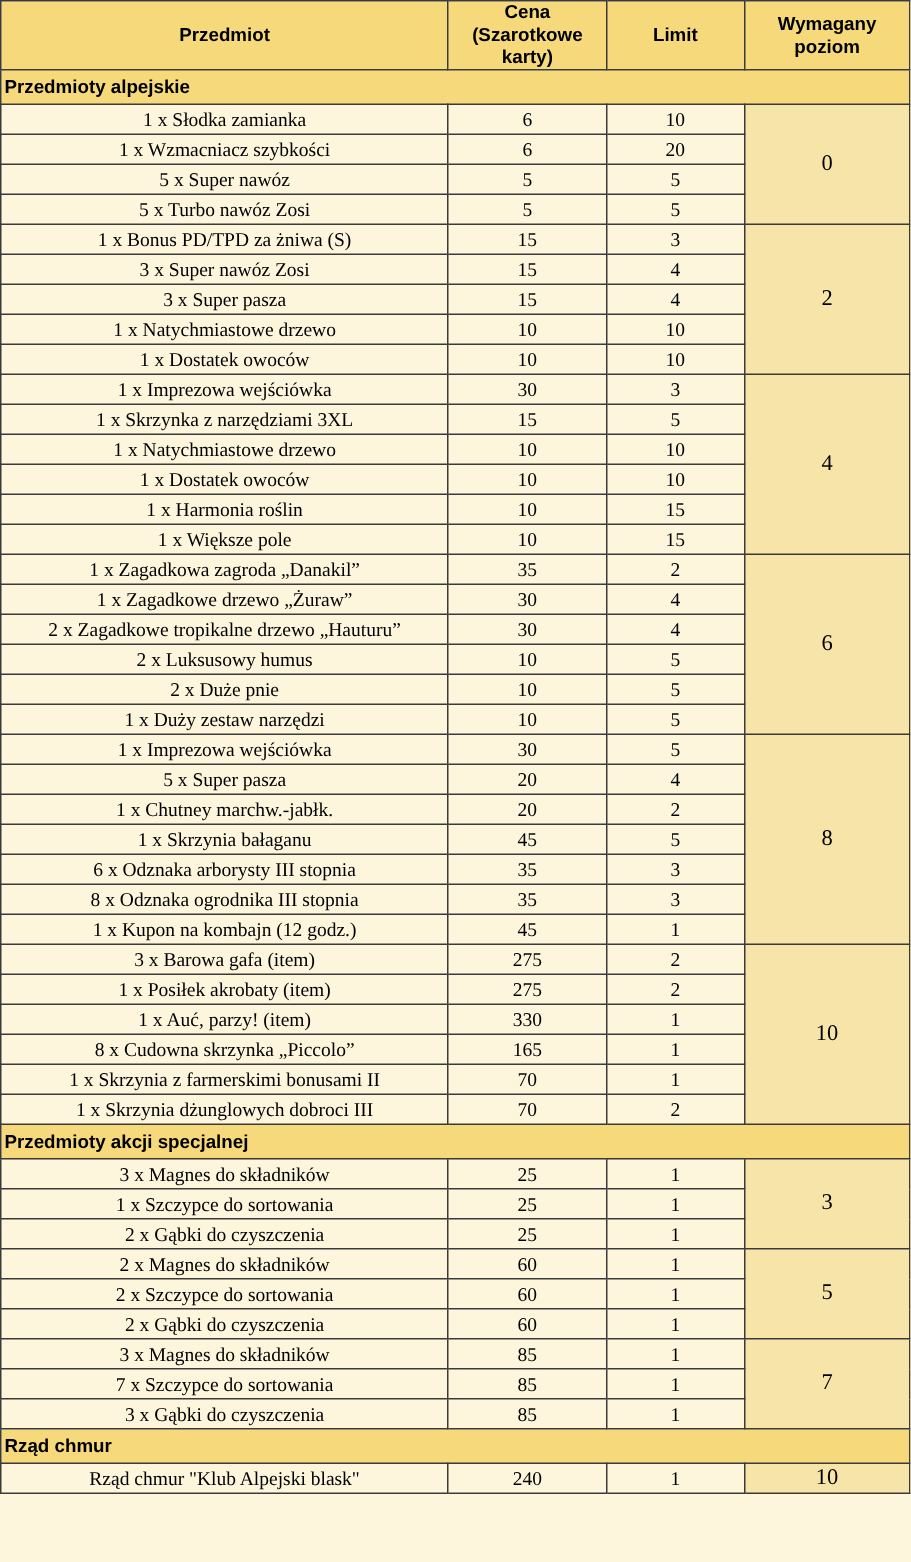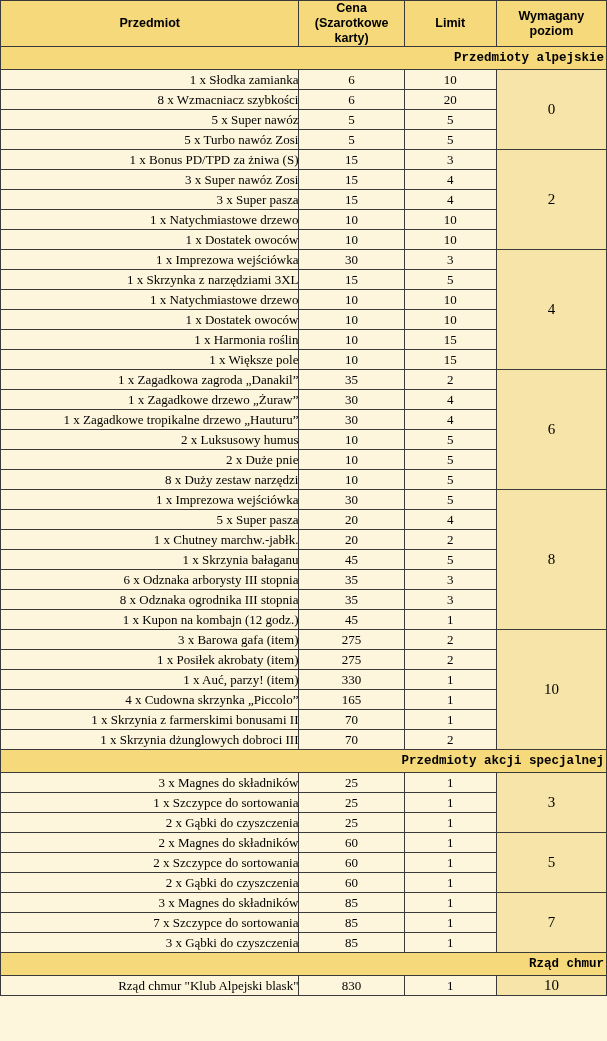--- a/index.html
+++ b/index.html
@@ -30,42 +30,42 @@
     padding: 5px 2px;
     line-height: 1.2;
   }
   col.c-item { width: 298px; }
   col.c-price { width: 105px; }
   col.c-limit { width: 92px; }
   col.c-level { width: 110px; }
 
   td.item {
     background: #fdf6dc;
-    text-align: right;
+    text-align: center;
     font-size: 13px;
     padding: 4px 3px;
     height: 19px;
   }
   td.price, td.limit {
     background: #fdf6dc;
     text-align: center;
     font-size: 13px;
     padding: 4px 3px;
   }
   td.level {
     background: #f7e4a8;
     text-align: center;
     font-size: 15px;
     vertical-align: middle;
     font-family: "Liberation Serif", serif;
   }
   tr.section td {
     background: #f5d97a;
-    text-align: right;
-    font-family: Liberation Mono, monospace;
+    text-align: left;
+    font-family: Liberation Sans, sans-serif;
     font-weight: bold;
     font-size: 12.5px;
     padding: 4px 2px;
   }
   tr.group-start td.item,
   tr.group-start td.price,
   tr.group-start td.limit {
     border-top: 1px solid #3a3a3a;
   }
 </style>
@@ -91,21 +91,21 @@
       <tr class="section">
         <td colspan="4">Przedmioty alpejskie</td>
       </tr>
       <tr class="group-start">
         <td class="item">1 x Słodka zamianka</td>
         <td class="price">6</td>
         <td class="limit">10</td>
         <td class="level" rowspan="4">0</td>
       </tr>
       <tr>
-        <td class="item">8 x Wzmacniacz szybkości</td>
+        <td class="item">1 x Wzmacniacz szybkości</td>
         <td class="price">6</td>
         <td class="limit">20</td>
       </tr>
       <tr>
         <td class="item">5 x Super nawóz</td>
         <td class="price">5</td>
         <td class="limit">5</td>
       </tr>
       <tr>
         <td class="item">5 x Turbo nawóz Zosi</td>
@@ -174,36 +174,36 @@
         <td class="price">35</td>
         <td class="limit">2</td>
         <td class="level" rowspan="6">6</td>
       </tr>
       <tr>
         <td class="item">1 x Zagadkowe drzewo „Żuraw”</td>
         <td class="price">30</td>
         <td class="limit">4</td>
       </tr>
       <tr>
-        <td class="item">1 x Zagadkowe tropikalne drzewo „Hauturu”</td>
+        <td class="item">2 x Zagadkowe tropikalne drzewo „Hauturu”</td>
         <td class="price">30</td>
         <td class="limit">4</td>
       </tr>
       <tr>
         <td class="item">2 x Luksusowy humus</td>
         <td class="price">10</td>
         <td class="limit">5</td>
       </tr>
       <tr>
         <td class="item">2 x Duże pnie</td>
         <td class="price">10</td>
         <td class="limit">5</td>
       </tr>
       <tr>
-        <td class="item">8 x Duży zestaw narzędzi</td>
+        <td class="item">1 x Duży zestaw narzędzi</td>
         <td class="price">10</td>
         <td class="limit">5</td>
       </tr>
       <tr class="group-start">
         <td class="item">1 x Imprezowa wejściówka</td>
         <td class="price">30</td>
         <td class="limit">5</td>
         <td class="level" rowspan="7">8</td>
       </tr>
       <tr>
@@ -246,21 +246,21 @@
         <td class="item">1 x Posiłek akrobaty (item)</td>
         <td class="price">275</td>
         <td class="limit">2</td>
       </tr>
       <tr>
         <td class="item">1 x Auć, parzy! (item)</td>
         <td class="price">330</td>
         <td class="limit">1</td>
       </tr>
       <tr>
-        <td class="item">4 x Cudowna skrzynka „Piccolo”</td>
+        <td class="item">8 x Cudowna skrzynka „Piccolo”</td>
         <td class="price">165</td>
         <td class="limit">1</td>
       </tr>
       <tr>
         <td class="item">1 x Skrzynia z farmerskimi bonusami II</td>
         <td class="price">70</td>
         <td class="limit">1</td>
       </tr>
       <tr>
         <td class="item">1 x Skrzynia dżunglowych dobroci III</td>
@@ -316,18 +316,18 @@
       <tr>
         <td class="item">3 x Gąbki do czyszczenia</td>
         <td class="price">85</td>
         <td class="limit">1</td>
       </tr>
       <tr class="section">
         <td colspan="4">Rząd chmur</td>
       </tr>
       <tr class="group-start">
         <td class="item">Rząd chmur "Klub Alpejski blask"</td>
-        <td class="price">830</td>
+        <td class="price">240</td>
         <td class="limit">1</td>
         <td class="level" rowspan="1">10</td>
       </tr>
     </tbody>
 </table>
 
 </body></html>

